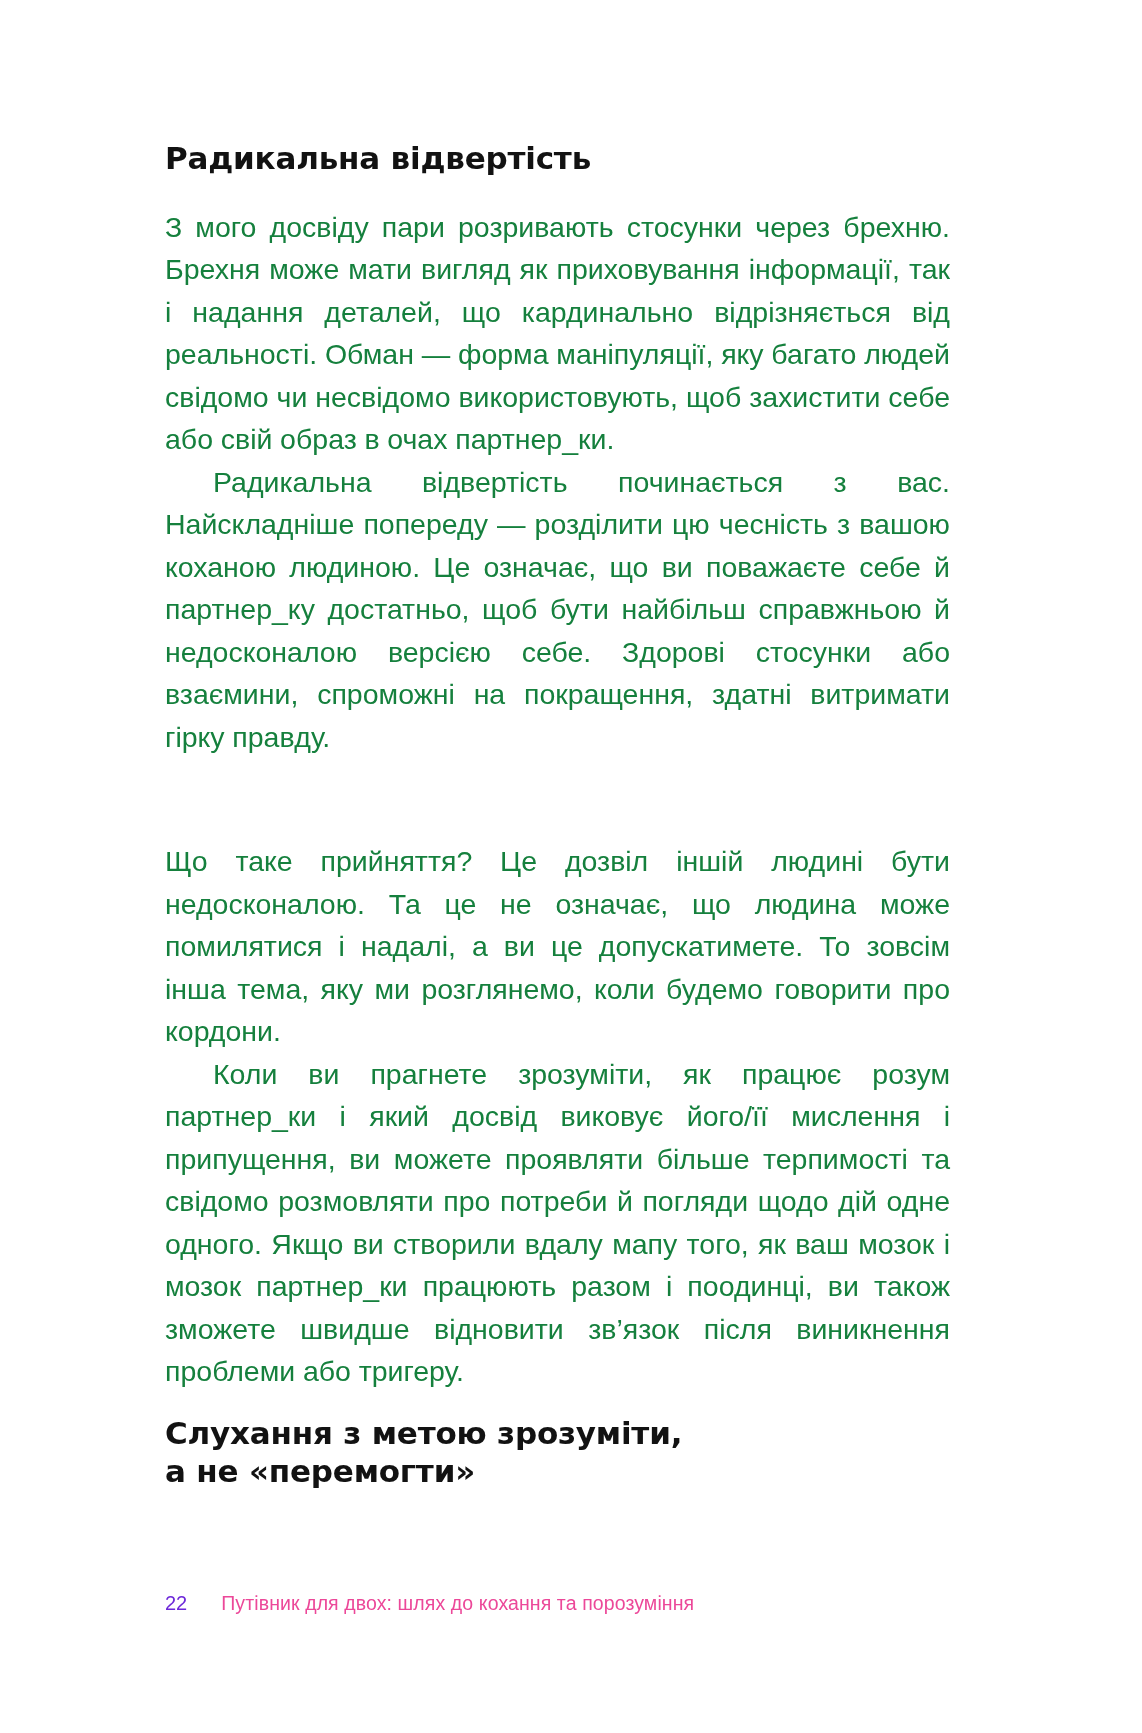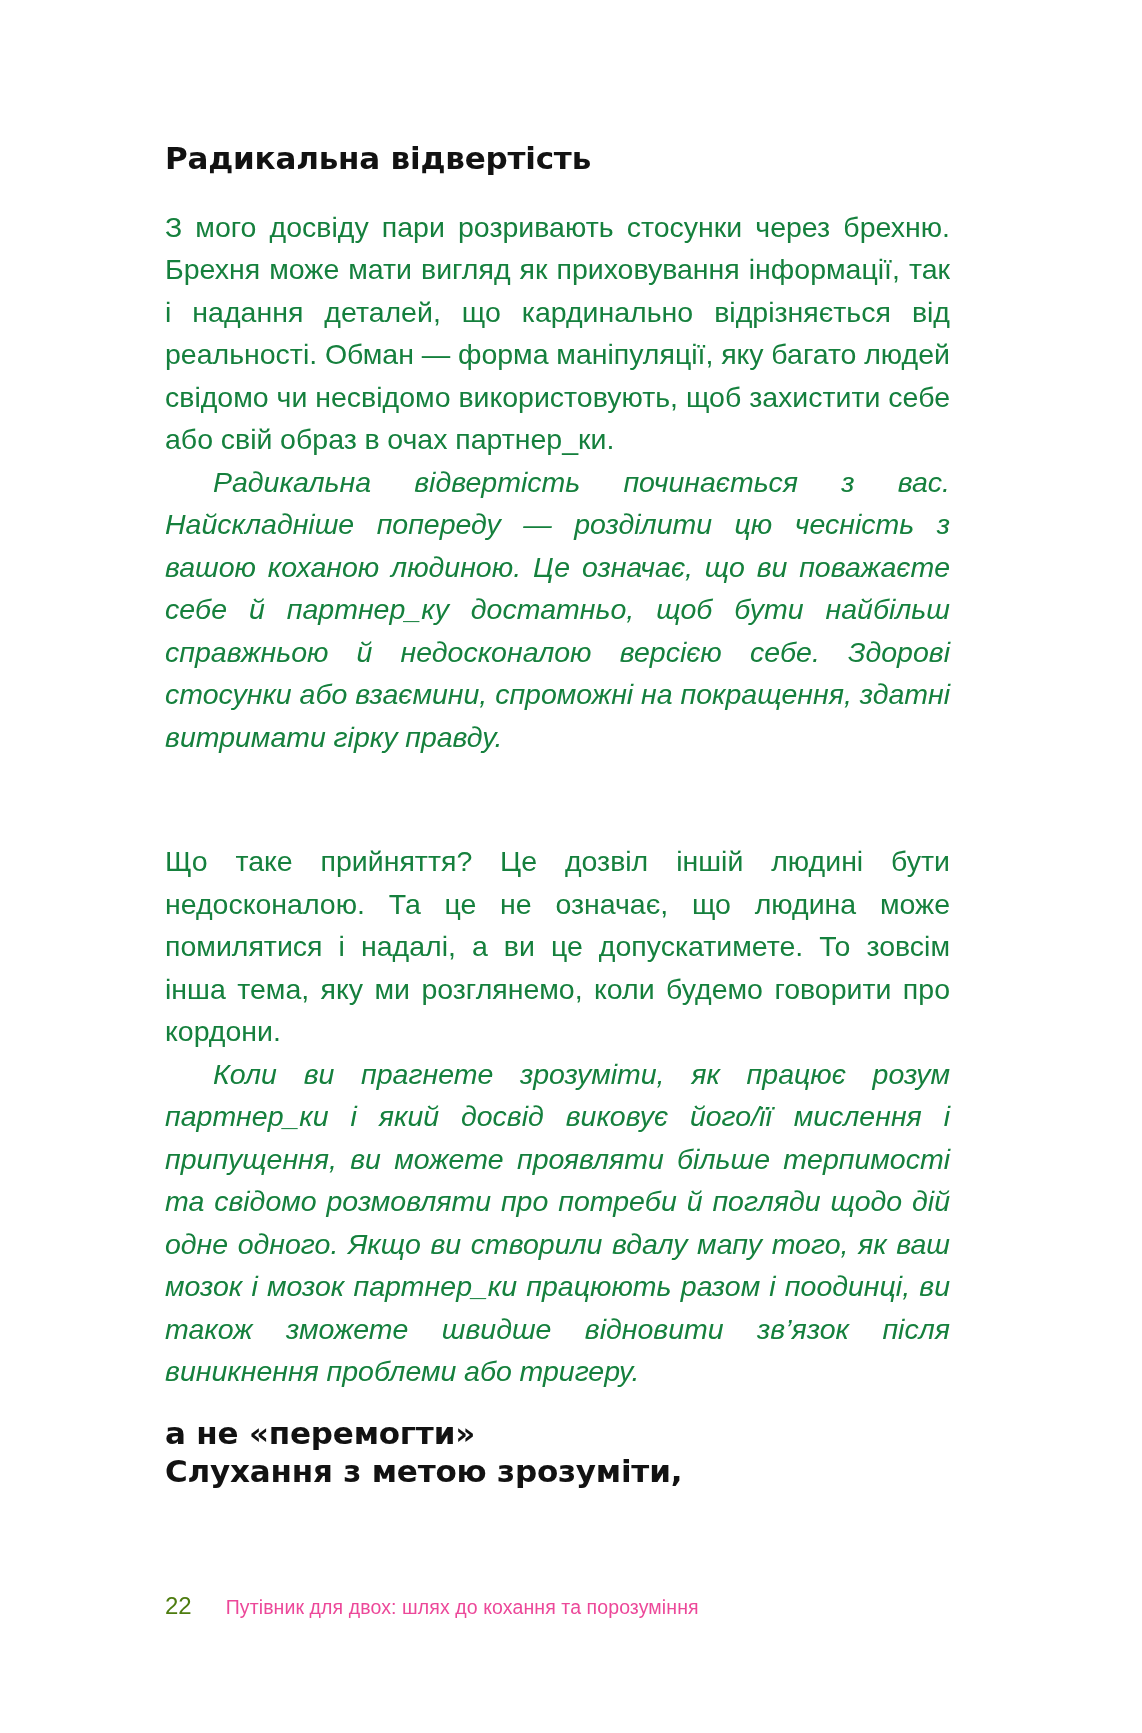--- a/index.html
+++ b/index.html
@@ -61,43 +61,42 @@
     margin: 0;
     padding: 0;
     text-align: justify;
     text-justify: inter-word;
     hyphens: manual;
     word-spacing: -0.2px;
   }
 
   p.body-text.indented {
     text-indent: 48px;
-    font-style: italic;
   }
 
   
   .sp-after-h1 { height: 28px; }
   .sp-before-h2 { height: 54px; }
   .sp-after-h2  { height: 28px; }
   .sp-before-h3 { height: 22px; }
   .sp-after-h3  { height: 24px; }
 
   .footer {
     position: absolute;
     left: 165px;
     top: 1592px;
     width: 800px;
     display: flex;
     align-items: baseline;
     gap: 34px;
   }
   .folio {
     font-family: "Liberation Sans", sans-serif;
-    font-size: 24px;
-    color: #4d7c0f;
+    font-size: 20px;
+    color: #6d28d9;
     font-weight: 400;
   }
   .running-title {
     font-family: "Liberation Sans", sans-serif;
     font-size: 19.5px;
     color: #ec4899;
     letter-spacing: 0.1px;
   }
 </style>
 </head>
@@ -118,22 +117,22 @@
 
     <div class="sp-after-h2"></div>
 
     <p class="body-text">Що таке прийняття? Це дозвіл іншій людині бути недосконалою. Та це не означає, що людина може помилятися і надалі, а ви це допускатимете. То зовсім інша тема, яку ми розглянемо, коли будемо говорити про кордони.</p>
 
     <p class="body-text indented">Коли ви прагнете зрозуміти, як працює розум партнер_ки і який досвід виковує його/її мислення і припущення, ви можете проявляти більше терпимості та свідомо розмовляти про потреби й погляди щодо дій одне одного. Якщо ви створили вдалу мапу того, як ваш мозок і мозок партнер_ки працюють разом і поодинці, ви також зможете швидше відновити зв’язок після виникнення проблеми або тригеру.</p>
 
     <div class="sp-before-h3"></div>
 
     <h2 class="section-heading heading-block">
+      <span class="heading-line">Слухання з метою зрозуміти,</span>
       <span class="heading-line">а не «перемогти»</span>
-      <span class="heading-line">Слухання з метою зрозуміти,</span>
     </h2>
     <div class="sp-after-h3"></div>
 
 
   </div>
 
   <div class="footer">
     <span class="folio">22</span>
     <span class="running-title">Путівник для двох: шлях до кохання та порозуміння</span>
   </div>

